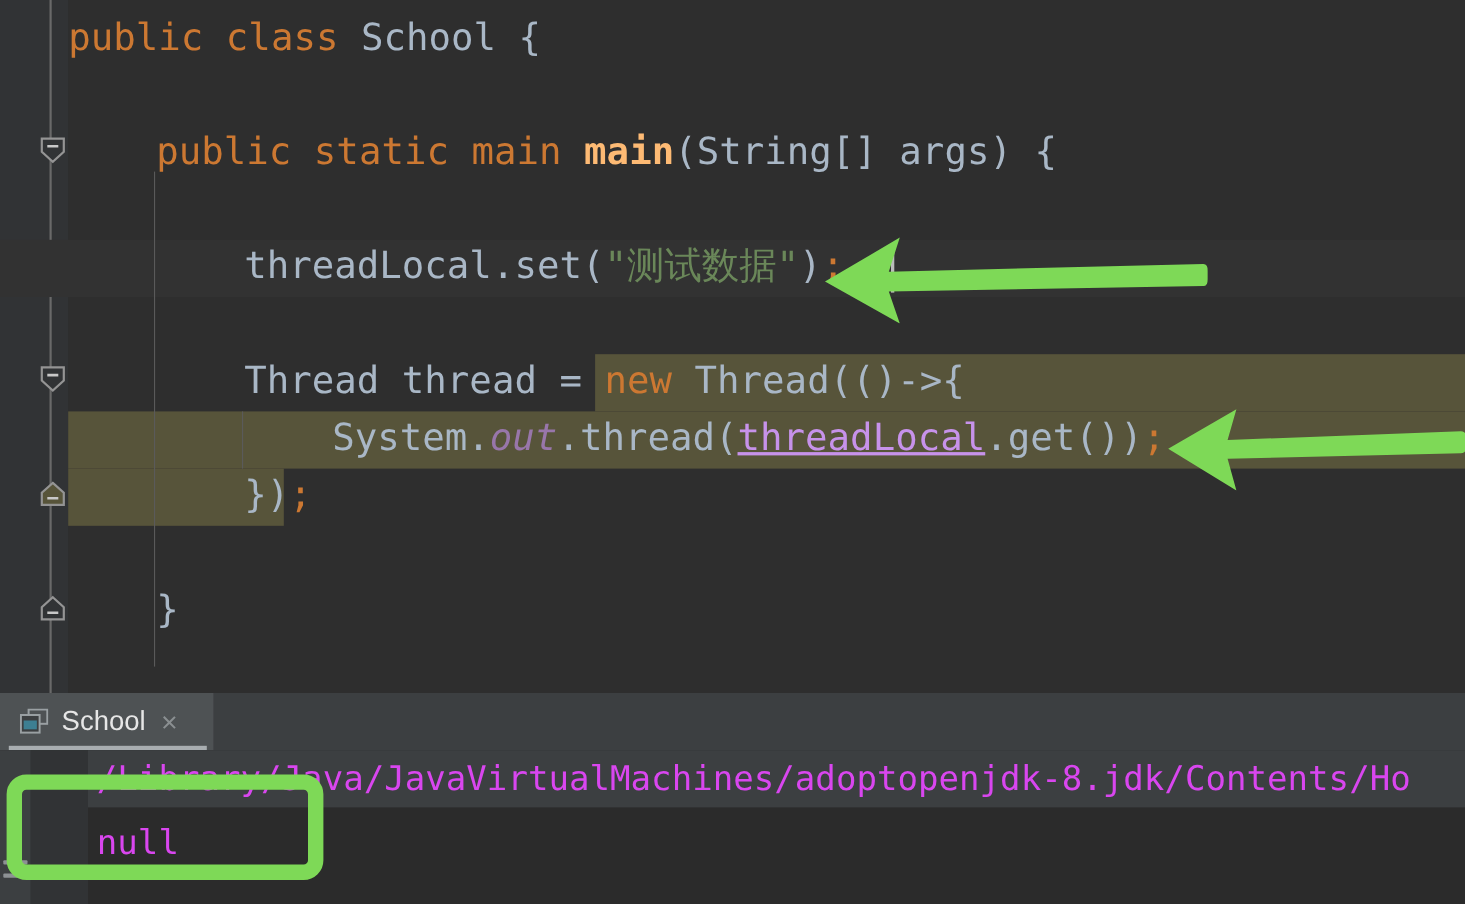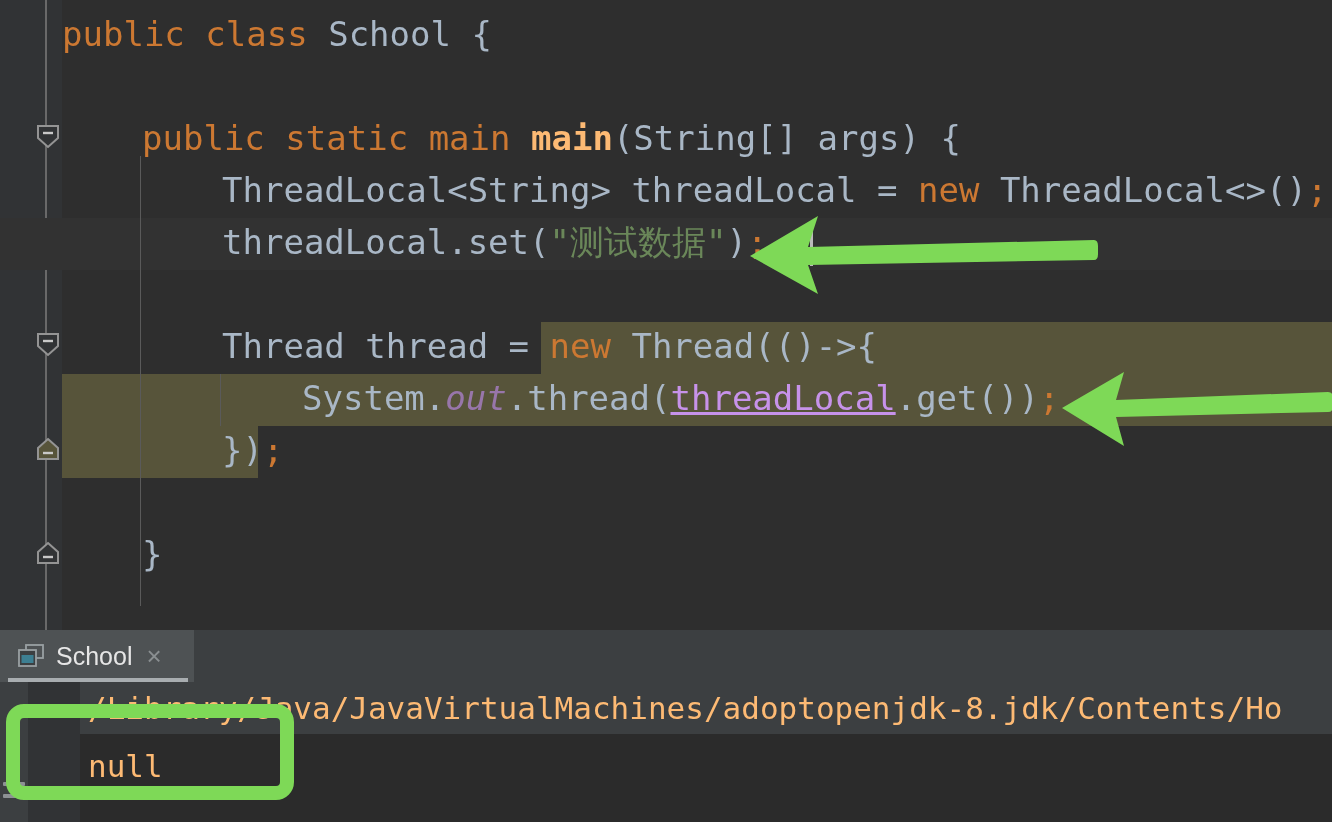--- a/index.html
+++ b/index.html
@@ -100,21 +100,21 @@
     position:absolute; left:3px; width:22px; height:4px; background:#8d9194;
     border-radius:1px;
   }
   .console-fold {
     position:absolute; left:28px; top:0; width:52px; height:140px;
     background:#313335;
   }
   .console-line {
     position:absolute; white-space:pre;
     font-family:"DejaVu Sans Mono","Liberation Mono",monospace;
-    font-size:31px; line-height:50px; color:#fdba74;
+    font-size:31px; line-height:50px; color:#d946ef;
   }
   .cmdline-bg {
     position:absolute; left:80px; top:0; width:1252px; height:52px;
     background:#3c3f41;
   }
 
   .hl-box {
     position:absolute; border:14px solid #7ed957; border-radius:18px;
     background:transparent;
   }
@@ -167,21 +167,20 @@
     <div class="row-hl olive" style="top:374px; left:0px; width:1332px;"></div>
     <div class="row-hl olive" style="top:426px; left:0px; width:196px;"></div>
 
     <div class="indent-guide" style="left:78px; top:156px; height:450px;"></div>
     <div class="indent-guide" style="left:158px; top:374px; height:52px;"></div>
 
     <div class="line" style="top:8px; left:0;"><span class="kw">public</span><span class="plain"> </span><span class="kw">class</span><span class="plain"> </span><span class="plain">School</span><span class="plain"> </span><span class="plain">{</span></div>
 
     <div class="line" style="top:112px; left:80px;"><span class="kw">public</span><span class="plain"> </span><span class="kw">static</span><span class="plain"> </span><span class="kw">main</span><span class="plain"> </span><span class="fn">main</span><span class="plain">(String[] args) {</span></div>
 
-    <div class="line" style="top:164px; left:160px;"><span class="plain">ThreadLocal&lt;String&gt; threadLocal = </span><span class="kw">new</span><span class="plain"> ThreadLocal&lt;&gt;()</span><span class="semi">;</span></div>
 
     <div class="line" style="top:216px; left:160px;"><span class="plain">threadLocal.set(</span><span class="str">"测试数据"</span><span class="plain">)</span><span class="semi">;</span></div>
     <div class="caret" style="left:748px; top:222px; height:44px;"></div>
 
     <div class="line" style="top:320px; left:160px;"><span class="plain">Thread thread = </span><span class="kw">new</span><span class="plain"> Thread(()-&gt;{</span></div>
 
     <div class="line" style="top:372px; left:240px;"><span class="plain">System.</span><span class="field">out</span><span class="plain">.thread(</span><span class="link">threadLocal</span><span class="plain">.get())</span><span class="semi">;</span></div>
 
     <div class="line" style="top:424px; left:160px;"><span class="plain">})</span><span class="semi">;</span></div>
 

